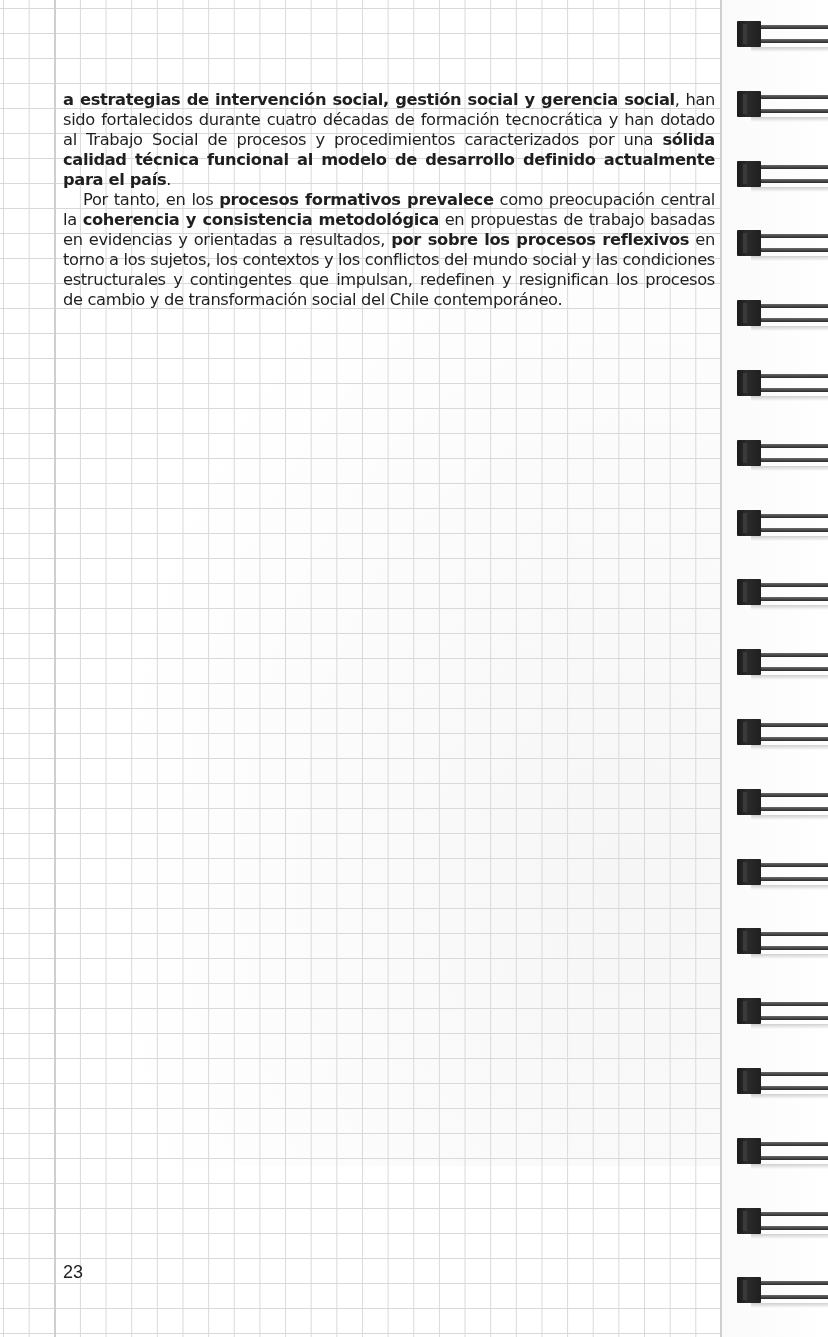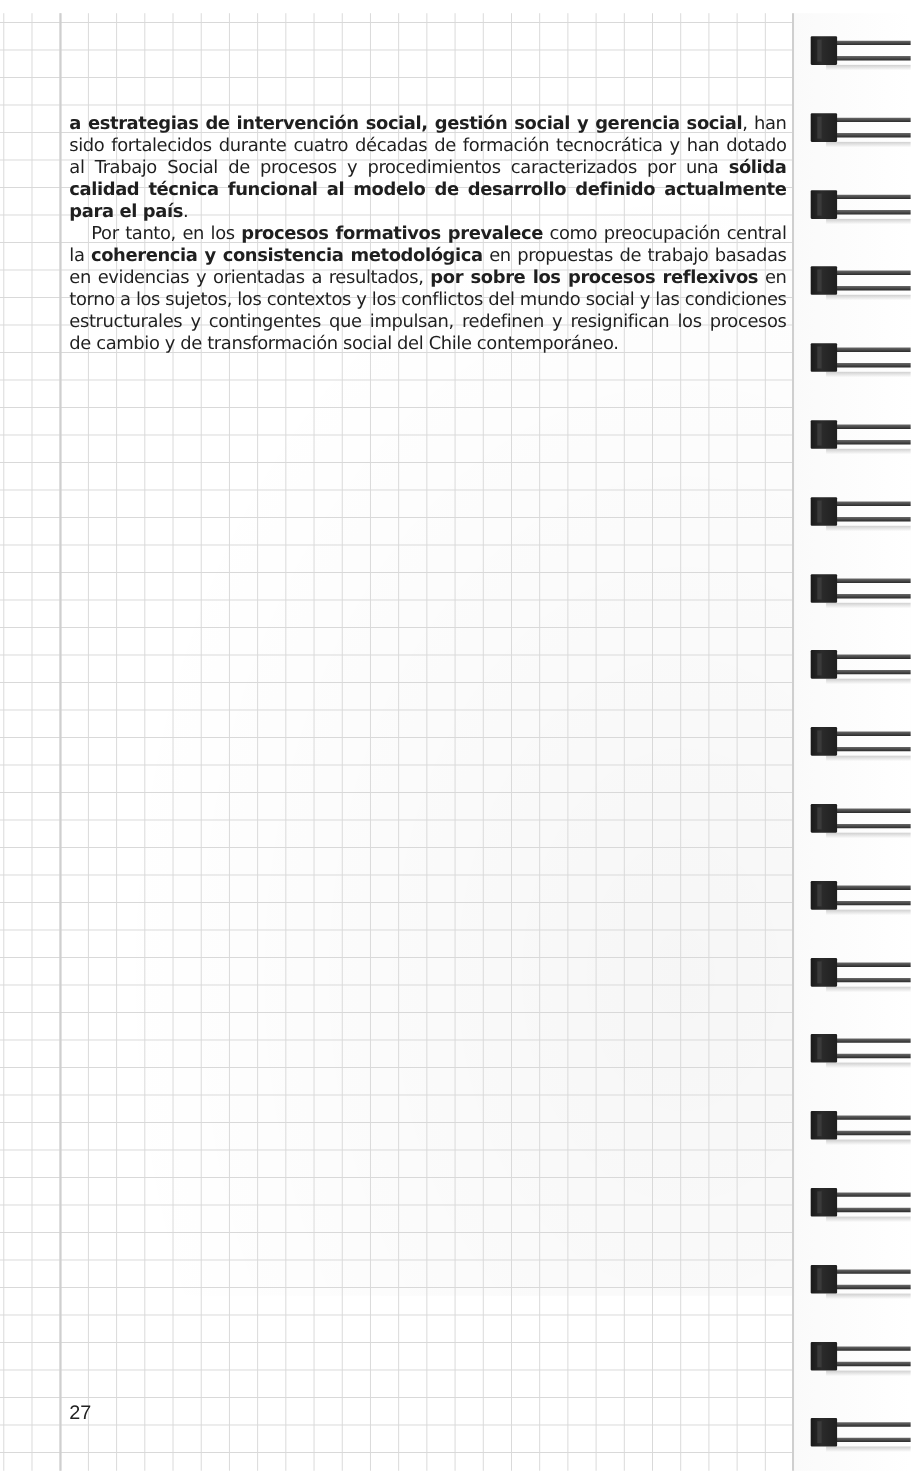--- a/index.html
+++ b/index.html
@@ -2,21 +2,21 @@
 <html><head>
 <meta charset="utf-8">
 <style>
   html, body { margin:0; padding:0; }
   body {
     width:828px; height:1337px; overflow:hidden; position:relative;
     background:#ffffff;
     font-family: "DejaVu Sans", sans-serif;
   }
   .page {
-    position:absolute; left:0; top:12px; width:828px; height:1166px;
+    position:absolute; left:0; top:0; width:828px; height:1166px;
     background:
       radial-gradient(ellipse at 75% 75%, rgba(0,0,0,0.035), rgba(0,0,0,0) 60%),
       #ffffff;
   }
   .grid {
     position:absolute; left:0; top:0; width:721px; height:1337px;
     background-image:
       linear-gradient(to right, #d9d9d9 1px, transparent 1px),
       linear-gradient(to bottom, #d9d9d9 1px, transparent 1px);
     background-size: 25.65px 25px, 25.65px 25px;
@@ -82,21 +82,21 @@
 
   <div class="content">
     <p class="para">
       <span class="b">a estrategias de intervención social, gestión social y gerencia social</span><span>, han sido fortalecidos durante cuatro décadas de formación tecnocrática y han dotado al Trabajo Social de procesos y procedimientos caracterizados por una </span><span class="b">sólida calidad técnica funcional al modelo de desarrollo definido actualmente para el país</span><span>.</span>
     </p>
     <p class="para indent">
       <span>Por tanto, en los </span><span class="b">procesos formativos prevalece</span><span> como preocupación central la </span><span class="b">coherencia y consistencia metodológica</span><span> en propuestas de trabajo basadas en evidencias y orientadas a resultados, </span><span class="b">por sobre los procesos reflexivos</span><span> en torno a los sujetos, los contextos y los conflictos del mundo social y las condiciones estructurales y contingentes que impulsan, redefinen y resignifican los procesos de cambio y de transformación social del Chile contemporáneo.</span>
     </p>
   </div>
 
-  <div class="page-number">27</div>
+  <div class="page-number">23</div>
 <div class="ring" style="top: 21px;">
       <div class="shadow"></div>
       <div class="wire w1"></div>
       <div class="wire w2"></div>
       <div class="block"></div>
     </div>
     <div class="ring" style="top: 90.8px;">
       <div class="shadow"></div>
       <div class="wire w1"></div>
       <div class="wire w2"></div>

